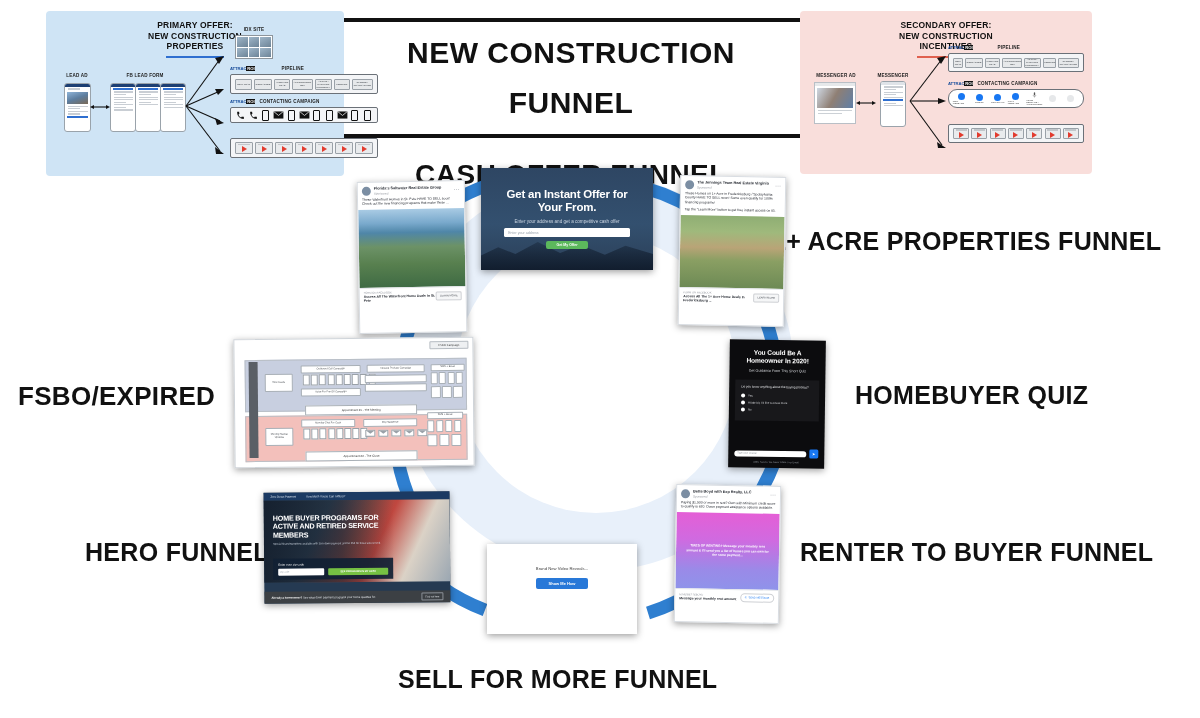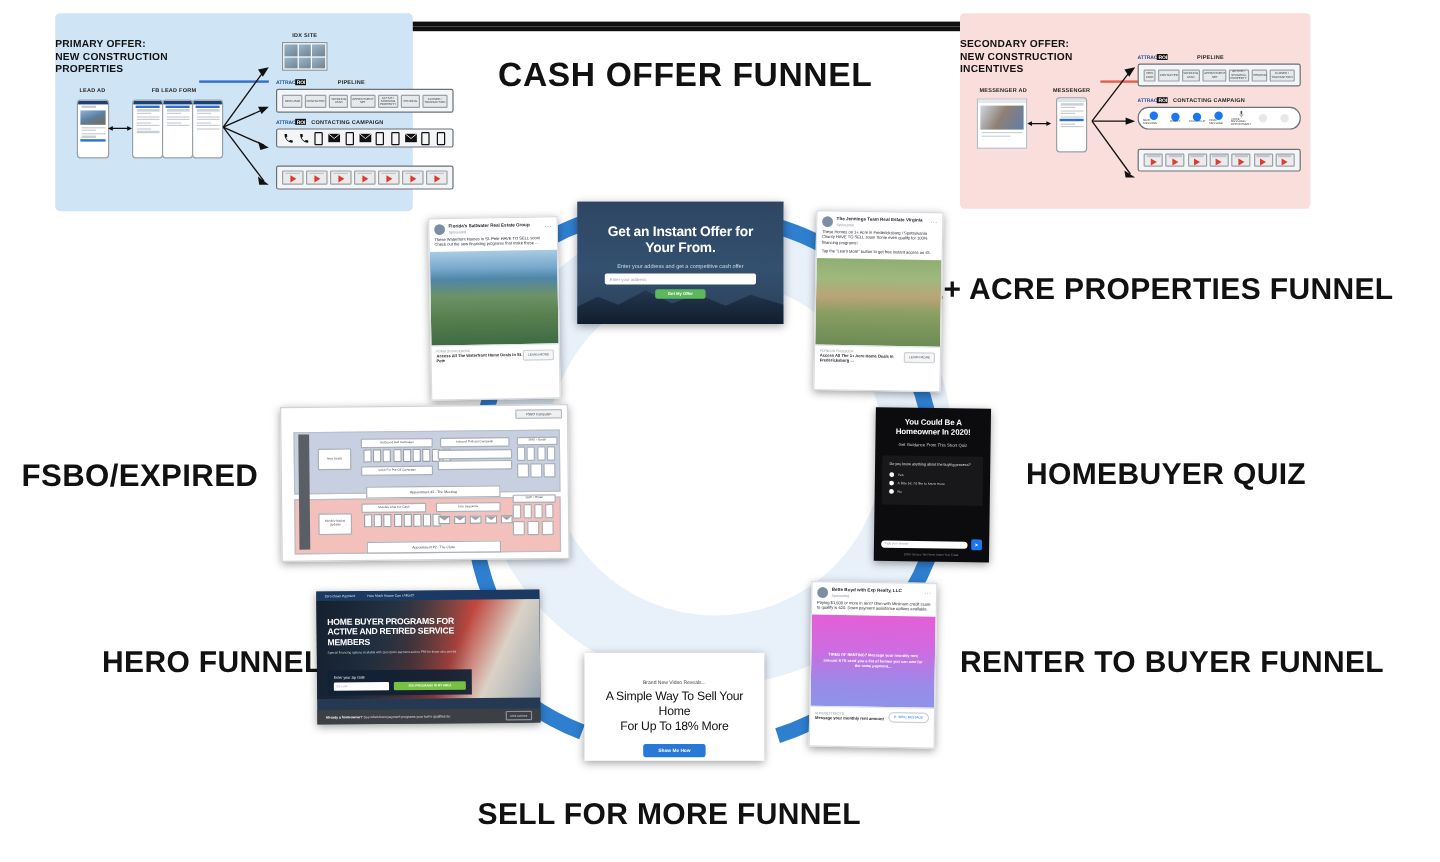--- a/index.html
+++ b/index.html
@@ -19,21 +19,21 @@
   .banner-title{
     font-weight:bold;letter-spacing:.5px;text-align:center;color:#111;
   }
   .banner-a{font-size:30px;line-height:50px;margin:6px 0 6px;}
   .banner-b{font-size:28px;line-height:50px;margin-top:12px;}
 
   
   .offer-panel{position:absolute;border-radius:4px;}
   .offer-primary{left:46px;top:11px;width:298px;height:165px;background:#cfe4f5;}
   .offer-secondary{left:800px;top:11px;width:292px;height:163px;background:#f9dedb;}
-  .offer-head{text-align:left;padding-top:20px;}
+  .offer-head{text-align:center;padding-top:9px;}
   .offer-head .ttl{
     font-size:8.5px;font-weight:bold;line-height:10.5px;letter-spacing:.2px;color:#111;
   }
   .offer-underline{width:58px;height:2.5px;margin:4px auto 0;}
   .ul-blue{background:#2f6fd0;}
   .ul-red{background:#e0604f;}
 
   .tiny-label{font-size:4.6px;font-weight:bold;letter-spacing:.2px;color:#222;text-align:center;}
   .tiny-label-lt{font-size:4.6px;font-weight:bold;letter-spacing:.2px;color:#222;}
 
@@ -189,20 +189,21 @@
   .c-sell .btn{margin:7px auto 0;width:52px;height:11px;background:#2878d8;border-radius:2px;display:flex;align-items:center;justify-content:center;}
   .c-sell .btn span{font-size:4px;color:#fff;font-weight:bold;}
 </style>
 </head>
 <body>
 
 <div class="stage">
 
   <div class="banner-wrap">
     <div class="rule"></div>
+    <div class="banner-title banner-a">NEW CONSTRUCTION FUNNEL</div>
     <div class="rule"></div>
     <div class="banner-title banner-b">CASH OFFER FUNNEL</div>
   </div>
 
   <div class="offer-panel offer-primary">
     <div class="offer-head">
       <div class="ttl">PRIMARY OFFER:</div>
       <div class="ttl">NEW CONSTRUCTION</div>
       <div class="ttl">PROPERTIES</div>
       <div class="offer-underline ul-blue"></div>
@@ -793,21 +794,20 @@
       </div>
     </div>
     <div class="hero-foot">
       <div class="t"><b>Already a homeowner?</b> <span>See what down payment programs your home qualifies for.</span></div>
       <div class="b">Find out here</div>
     </div>
   </div>
 
   <div class="card c-sell">
     <div class="kicker">Brand New Video Reveals...</div>
-    <h4><span>A Simple Way To Sell Your Home</span><br><span>For Up To 18% More</span></h4>
     <div class="btn">
         <span>Show Me How</span>
       </div>
   </div>
 
   <div class="card fbcard c-renter">
     <div class="fb-head">
       <div class="fb-av"></div>
       <div class="fb-name">
         <b>Bette Boyd with Exp Realty, LLC</b>

